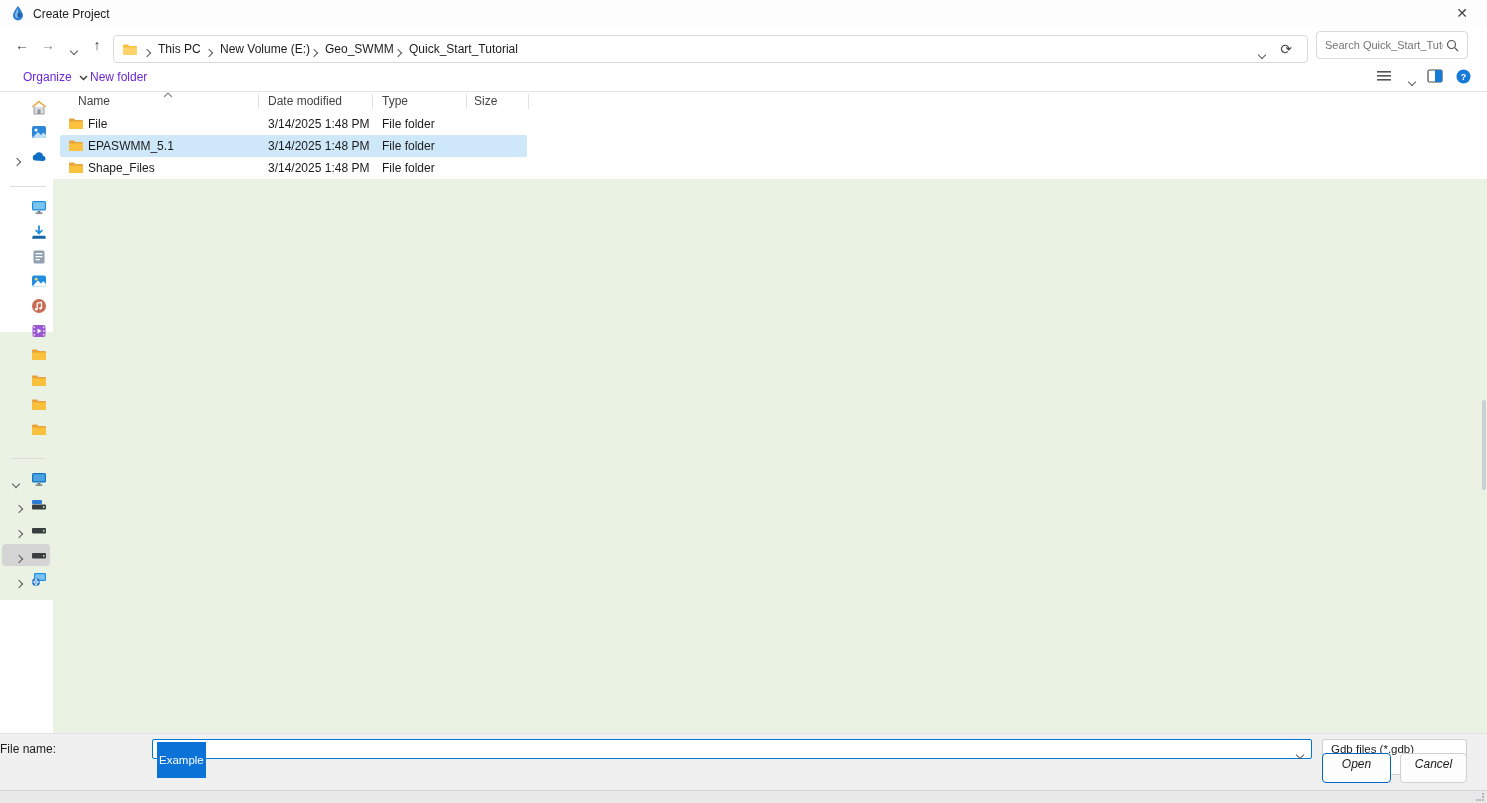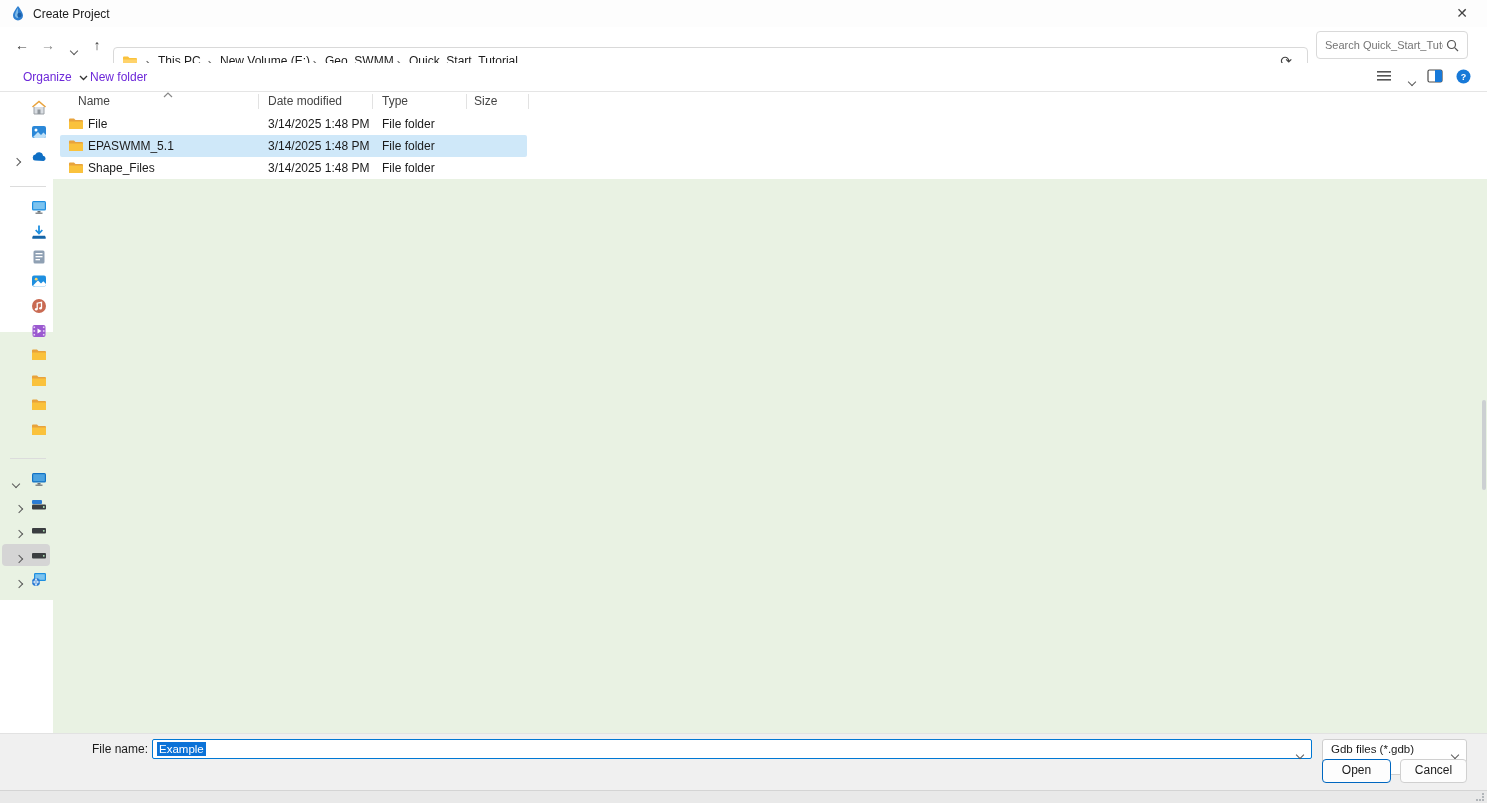--- a/index.html
+++ b/index.html
@@ -13,21 +13,21 @@
   .title-text { position:absolute; left:33px; top:7px; font-size:12px; }
   .close-btn { position:absolute; right:8px; top:3px; width:34px; height:21px; text-align:center; line-height:21px; font-size:14px; color:#444; cursor:default; }
 
   
   .navbar { position:absolute; left:0; top:27px; width:100%; height:36px; background:#fff; }
   .nav-arrow { position:absolute; top:8px; width:22px; height:20px; text-align:center; line-height:20px; font-size:14px; color:#3b3b3b; }
   .nav-arrow.dim { color:#8a8a8a; }
   .chev { display:inline-block; width:6px; height:6px; border-right:1.4px solid #5a5a5a; border-bottom:1.4px solid #5a5a5a; }
   .chev.down { transform:rotate(45deg); }
   .chev.right { transform:rotate(-45deg); }
-  .addressbar { position:absolute; left:113px; top:20px; width:1195px; height:28px; border:1px solid #d9d9d9; border-radius:4px; background:#fff; }
+  .addressbar { position:absolute; left:113px; top:8px; width:1195px; height:28px; border:1px solid #d9d9d9; border-radius:4px; background:#fff; }
   .addr-folder { position:absolute; left:8px; top:6px; width:16px; height:16px; }
   .crumb { position:absolute; top:0; height:26px; line-height:26px; font-size:12px; color:#1b1b1b; white-space:nowrap; }
   .crumb-sep { position:absolute; top:9px; }
   .addr-chevron { position:absolute; right:42px; top:11px; }
   .refresh { position:absolute; right:12px; top:4px; width:18px; height:18px; font-size:14px; color:#444; text-align:center; line-height:18px; }
   .searchbox { position:absolute; left:1316px; top:4px; width:152px; height:28px; border:1px solid #d9d9d9; border-radius:4px; background:#fff; }
   .searchbox input { position:absolute; left:8px; top:1px; width:118px; height:24px; border:none; outline:none; font-family:inherit; font-size:11px; color:#666; background:transparent; }
   .search-glass { position:absolute; right:8px; top:7px; }
 
   
@@ -50,27 +50,27 @@
   .col-sep { position:absolute; top:2px; width:1px; height:15px; background:#e2e2e2; }
   .sort-caret { position:absolute; left:110px; top:0px; }
   .file-row { position:absolute; left:0; width:1434px; height:22px; }
   .row-hl { position:absolute; left:7px; top:0; width:467px; height:22px; background:#cfe8f9; border-radius:2px; }
   .cell { position:absolute; top:0; height:22px; line-height:22px; font-size:12px; white-space:nowrap; }
   .row-folder-icon { position:absolute; left:15px; top:3px; width:16px; height:16px; }
   .vscroll { position:absolute; right:1px; top:308px; width:4px; height:90px; background:#ccd0d2; border-radius:2px; }
 
   
   .footer { position:absolute; left:0; top:733px; width:1487px; height:57px; background:#f0f0f0; border-top:1px solid #e2e2e2; }
-  .fn-label { position:absolute; left:0; top:8px; width:148px; text-align:right; font-size:12px; }
+  .fn-label { position:absolute; left:0; top:8px; width:148px; font-size:12px; }
   .fn-input { position:absolute; left:152px; top:5px; width:1160px; height:20px; background:#fff; border:1px solid #0078d4; border-radius:2px; }
-  .fn-selected { position:absolute; left:4px; top:2px; background:#0b72d7; color:#fff; font-size:11.5px; padding:1px 2px; }
+  .fn-selected { position:absolute; left:4px; top:2px; background:#0b72d7; color:#fff; font-size:11.5px; padding:12px 2px; }
   .fn-chev { position:absolute; right:8px; top:7px; }
   .ft-combo { position:absolute; left:1322px; top:5px; width:145px; height:36px; background:#fff; border:1px solid #cfcfcf; border-radius:3px; }
   .ft-text { position:absolute; left:8px; top:3px; font-size:11.5px; }
-  .btn { position:absolute; top:25px; height:24px; background:#fdfdfd; border:1px solid #d0d0d0; border-radius:4px; font-size:12px; text-align:center; line-height:20px; }
+  .btn { position:absolute; top:19px; height:30px; background:#fdfdfd; border:1px solid #d0d0d0; border-radius:4px; font-size:12px; text-align:center; line-height:20px;font-style:italic; }
   .btn.primary { border:1px solid #0067c0; }
   .bottom-strip { position:absolute; left:0; top:790px; width:1487px; height:13px; background:#e9e9e9; border-top:1px solid #d4d4d4; }
   .grip { position:absolute; right:3px; bottom:2px; width:8px; height:8px; border-right:2px dotted #9aa0a6; border-bottom:2px dotted #9aa0a6; opacity:.7; }
 </style>
 </head>
 <body>
 
 <div class="window">
 
   <div class="titlebar">

